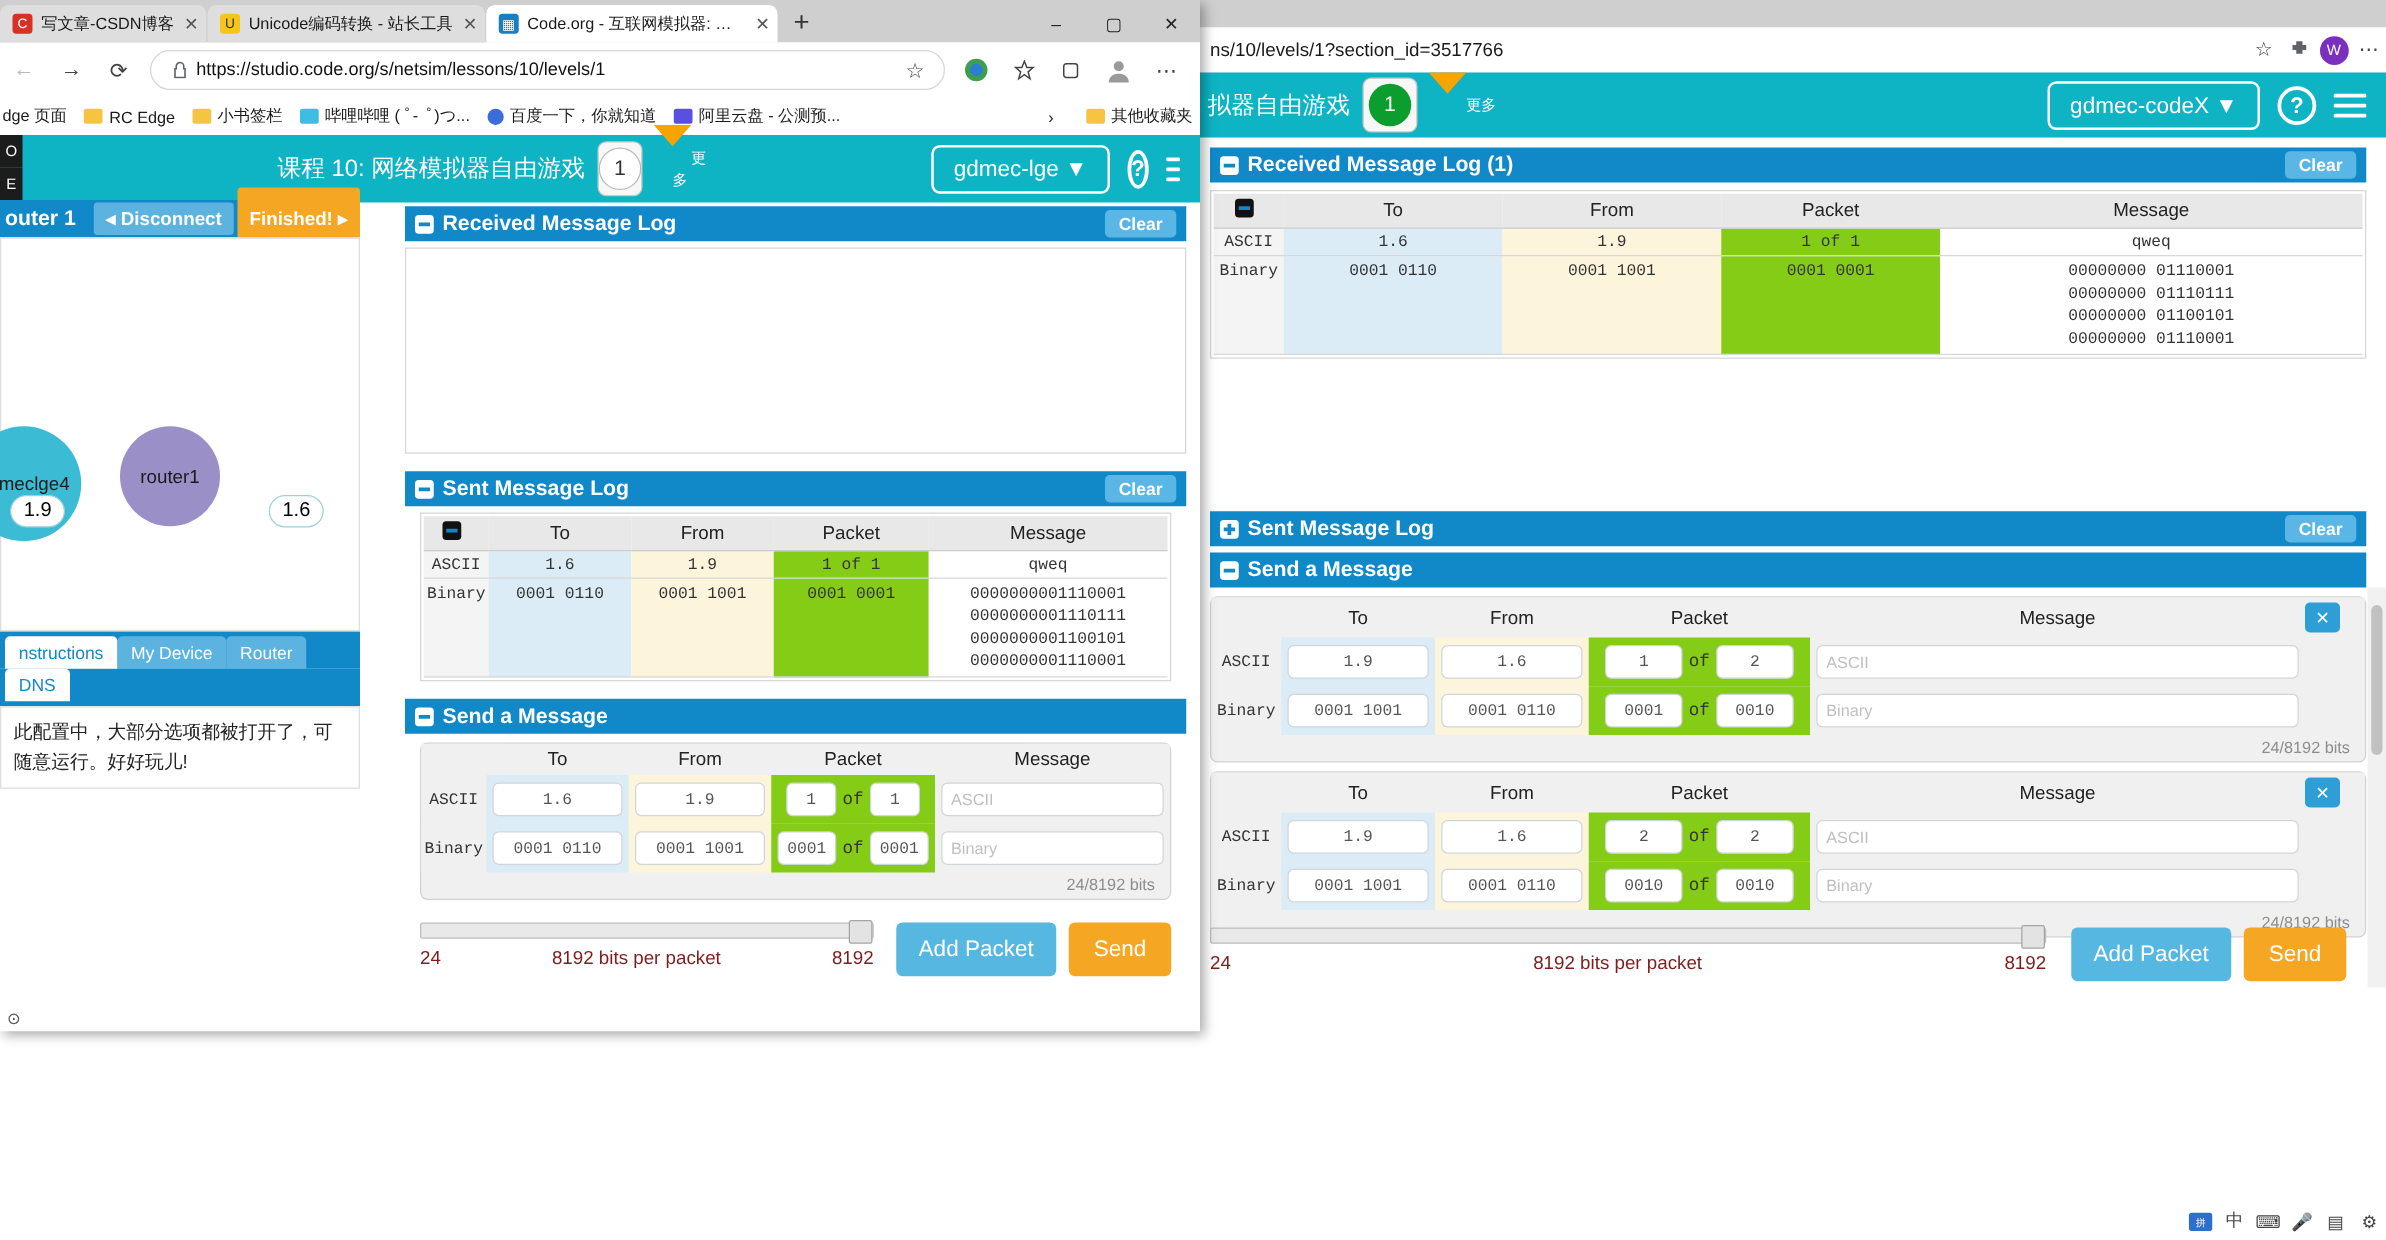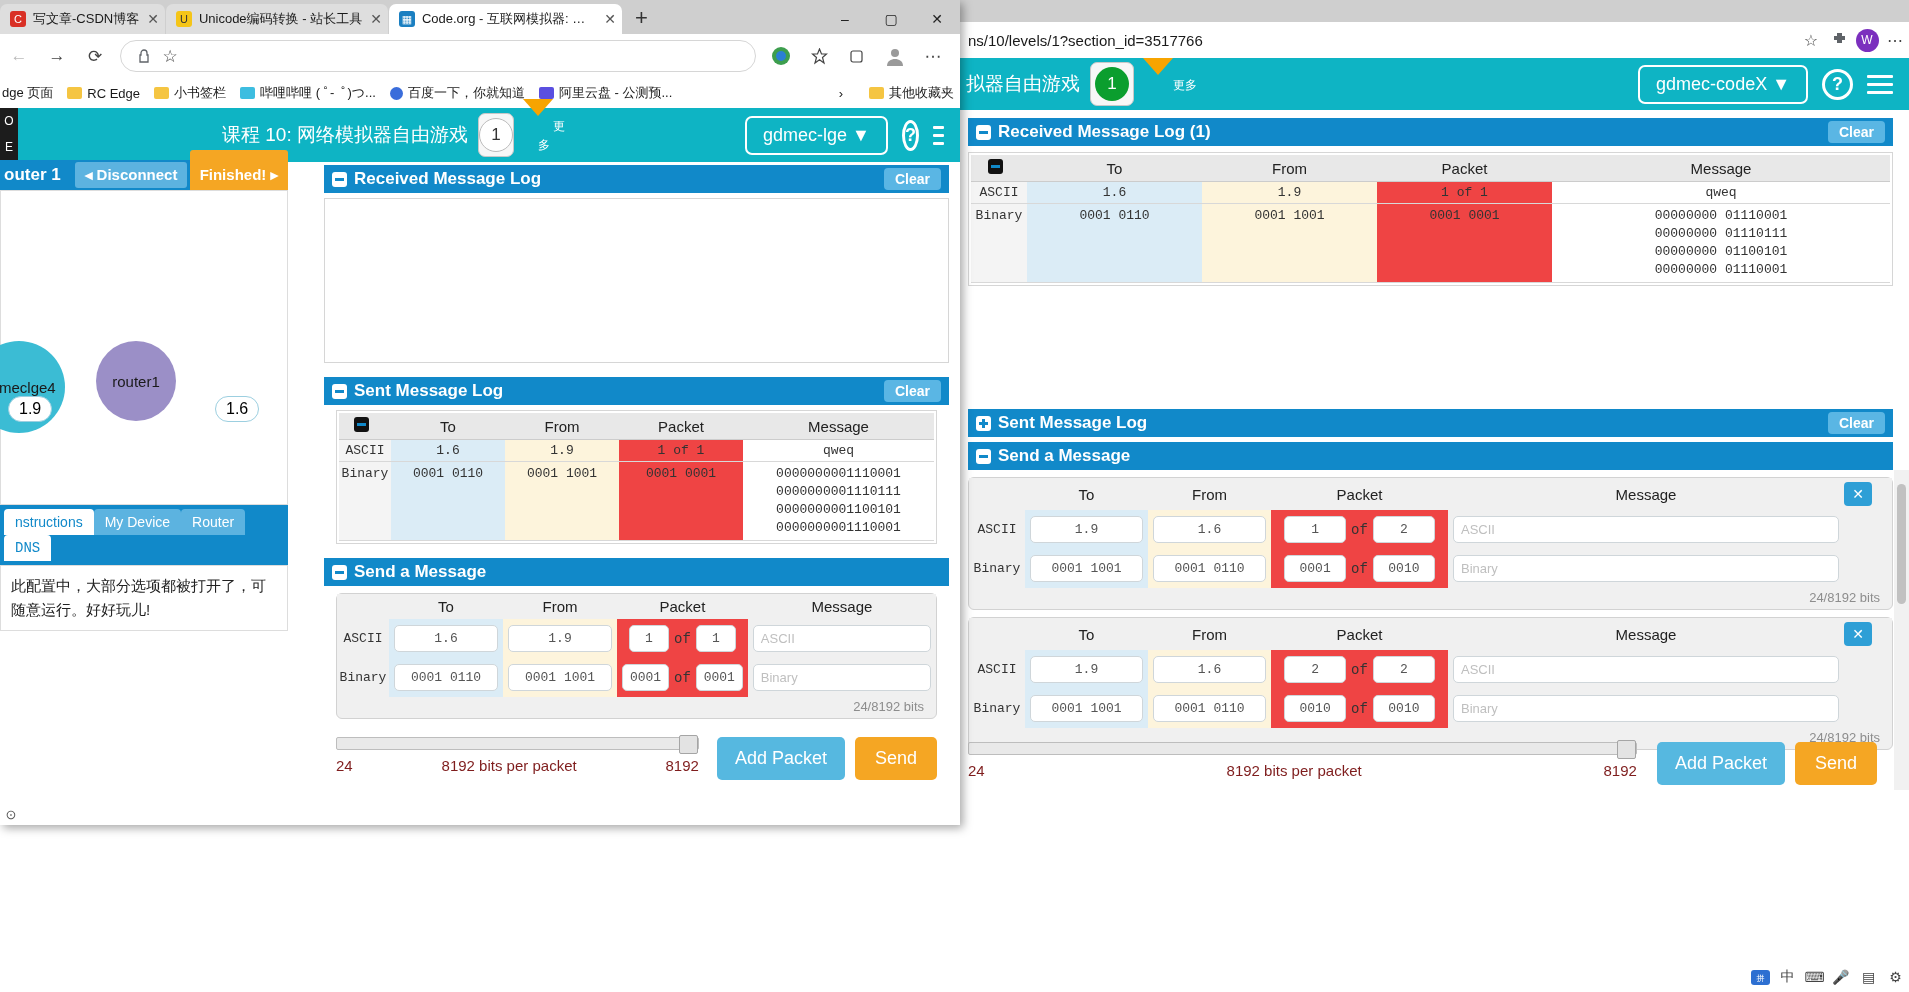--- a/index.html
+++ b/index.html
@@ -56,21 +56,21 @@
     height:9px;background:#1189c9;}
   .clear-btn { margin-left:auto; background:#5ab6e4; color:#fff; font-size:14px;
     padding:3px 11px; border-radius:4px; }
 
   .msgtable { width:100%; border-collapse:collapse; font-size:14px; }
   .msgtable th { background:#e8e8e8; font-weight:normal; font-size:15px;
     color:#222; padding:4px 0; border-bottom:1px solid #ccc; }
   .msgtable td { text-align:center; font-family:"Liberation Mono", monospace;
     font-size:13px; color:#333; border-bottom:1px solid #d8d8d8; padding:3px 0; }
   .c-to { background:#dbecf6; } .c-from { background:#fdf4dc; }
-  .c-pkt { background:#ef4444; } .c-msg { background:#fff; text-align:left;
+  .c-pkt { background:#84cc16; } .c-msg { background:#fff; text-align:left;
     padding-left:7px; }
   .rowlbl { background:#f4f4f4; font-family:"Liberation Sans",sans-serif;
     font-size:15px; color:#222; padding:0 8px; text-align:center; }
   .binline { line-height:18px; }
 
   .fld { border:1px solid #cfd6da; border-radius:5px; background:#fff;
     font-family:"Liberation Mono",monospace; font-size:13px; color:#555;
     text-align:center; padding:5px 0; margin:3px 5px; }
   .fld.ph { color:#bfbfbf; text-align:left; padding-left:7px;
     font-family:"Liberation Sans",sans-serif; }
@@ -430,20 +430,21 @@
   <div class="navbar">
     <span class="nav-ic" style="color:#bbb;">←</span>
     <span class="nav-ic">→</span>
     <span class="nav-ic">⟳</span>
     <div class="omni">
       <span class="nav-ic" style="width:26px;">
         <svg width="12" height="14" viewBox="0 0 12 14">
             <path d="M3 6V4a3 3 0 016 0v2h1v7H2V6z" fill="none" stroke="#5f6368" stroke-width="1.3"></path>
           </svg>
       </span>
+      <span class="omni-url">https://studio.code.org/s/netsim/lessons/10/levels/1</span>
       <span class="nav-ic" style="width:26px;">☆</span>
     </div>
     <span class="nav-ic">
       <svg width="22" height="22" viewBox="0 0 22 22">
           <circle cx="11" cy="11" r="9" fill="#3d9e4e"></circle>
           <circle cx="11" cy="11" r="5" fill="#2a7fd4"></circle>
         </svg>
     </span>
     <span class="nav-ic">
       <svg width="17" height="17" viewBox="0 0 17 17">
@@ -537,21 +538,21 @@
       <div class="ipbox" style="left:7px; top:205px;">1.9</div>
       <div class="ipbox" style="left:214px; top:205px;">1.6</div>
     </div>
 
     <div class="dtabs">
       <span class="dtab sel">nstructions</span>
       <span class="dtab alt">My Device</span>
       <span class="dtab alt">Router</span>
     </div>
     <div style="background:#1189c9; padding:0 4px 4px;">
-      <span class="dtab sel" style="display:inline-block;font-family:Liberation Mono, monospace;">DNS</span>
+      <span class="dtab sel" style="display:inline-block;">DNS</span>
     </div>
     <div style="background:#fff; border:1px solid #ddd;">
       <div class="instr-txt">此配置中，大部分选项都被打开了，可随意运行。好好玩儿!</div>
     </div>
   </div>
 
   <div style="position:absolute; left:324px; top:165px; width:625px;">
 
     <div class="pnl-hdr">
       <span class="minus-sq"></span>

